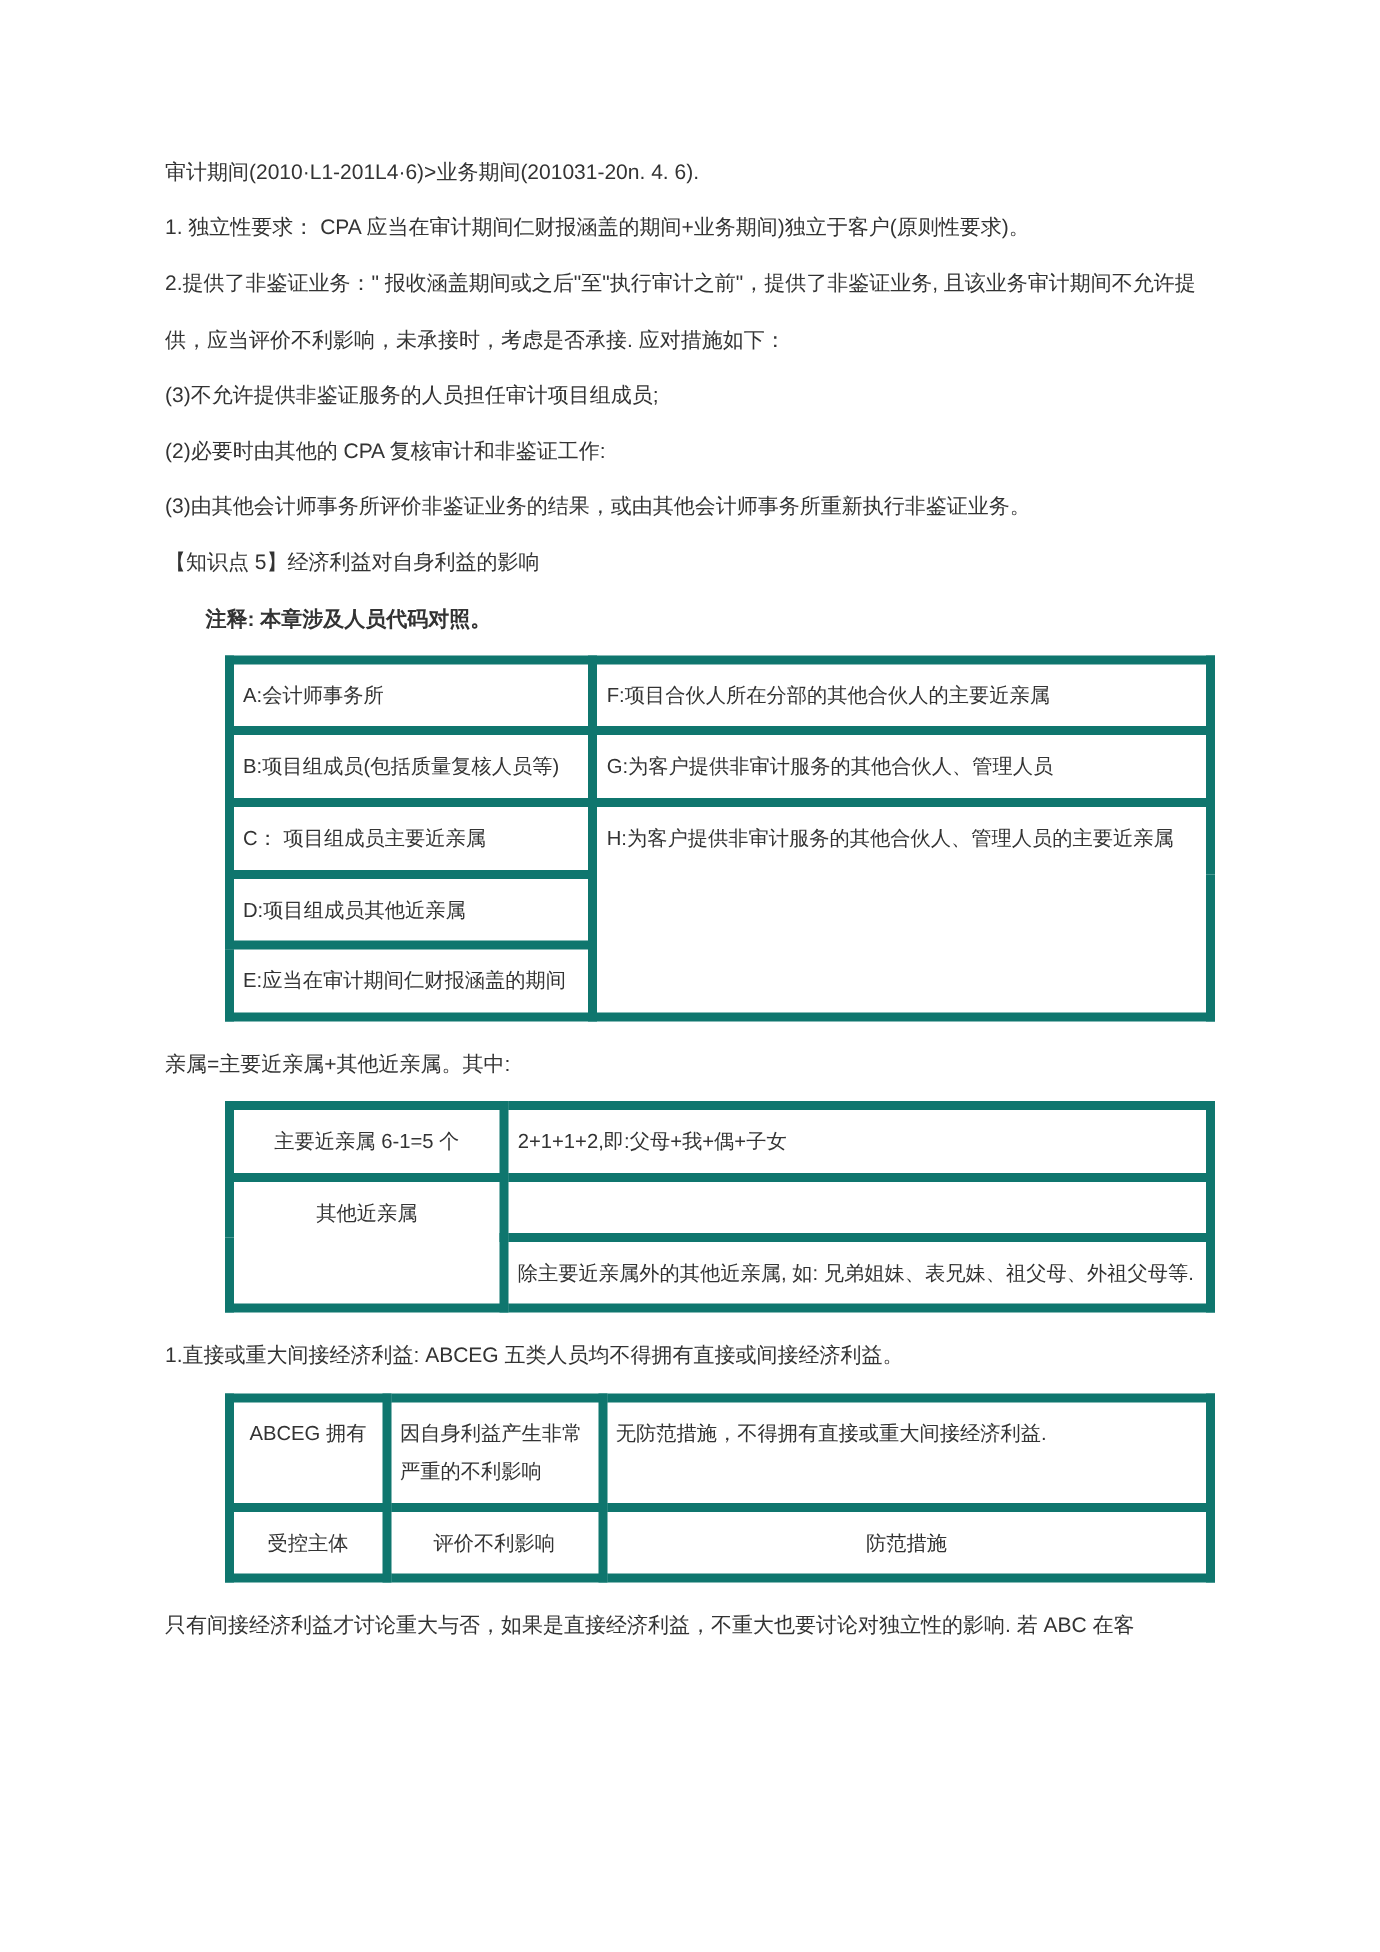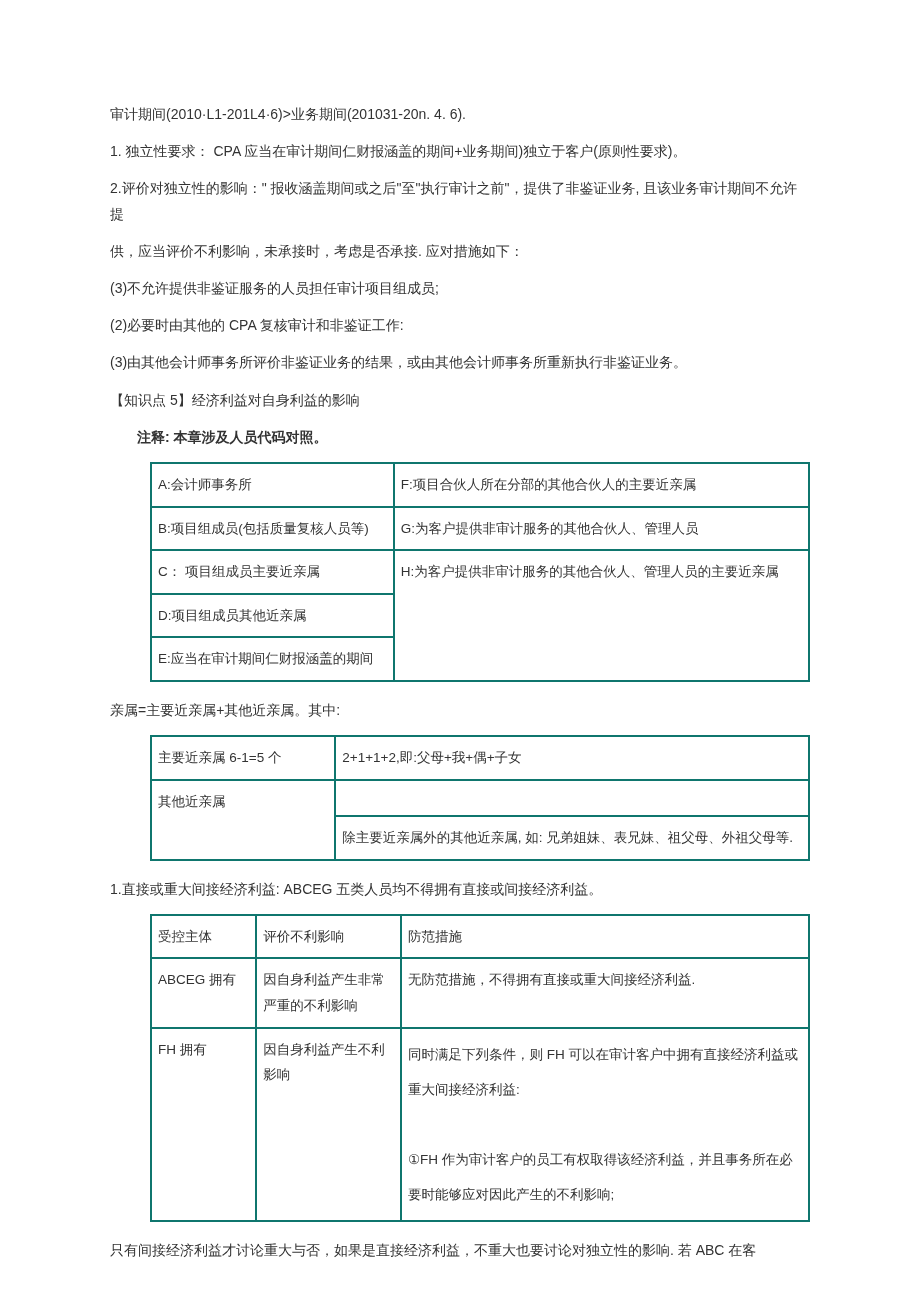--- a/index.html
+++ b/index.html
@@ -1,30 +1,30 @@
 <!DOCTYPE html>
 <html><head>
   <meta charset="utf-8">
   <style>
     body { font-family: "Microsoft YaHei", "SimSun", sans-serif; font-size: 14px; line-height: 1.8; color: #333; background: #fff; margin: 0; padding: 90px 110px; width: 700px; }
     p { margin: 12px 0; }
     .bold { font-weight: normal; }
     table { border-collapse: collapse; margin: 8px 0 16px 40px; width: calc(100% - 40px); }
-    td, th { border: 2px solid #0f766e; padding: 8px 6px; vertical-align: top; font-size: 13.5px; line-height: 1.9; }
+    td, th { border: 6px solid #0f766e; padding: 8px 6px; vertical-align: top; font-size: 13.5px; line-height: 1.9; }
     .note { margin-left: 27px; font-weight: bold; }
-    .center { text-align: left; }
+    .center { text-align: center; }
   </style>
 </head>
 <body>
 
 <p><span>审计期间(2010·L1-201L4·6)&gt;业务期间(201031-20n. 4. 6).</span></p>
 
 <p><span>1. </span><span class="bold">独立性要求：</span><span> CPA 应当在审计期间仁财报涵盖的期间+业务期间)独立于客户(原则性要求)。</span></p>
 
-<p><span>2.</span><span class="bold">评价对独立性的影响：</span><span>" 报收涵盖期间或之后"至"执行审计之前"，提供了非鉴证业务, 且该业务审计期间不允许提</span></p>
+<p><span>2.</span><span class="bold">提供了非鉴证业务：</span><span>" 报收涵盖期间或之后"至"执行审计之前"，提供了非鉴证业务, 且该业务审计期间不允许提</span></p>
 
 <p>供，应当评价不利影响，未承接时，考虑是否承接. 应对措施如下：</p>
 
 <p>(3)不允许提供非鉴证服务的人员担任审计项目组成员;</p>
 <p>(2)必要时由其他的 CPA 复核审计和非鉴证工作:</p>
 <p>(3)由其他会计师事务所评价非鉴证业务的结果，或由其他会计师事务所重新执行非鉴证业务。</p>
 
 <p class="bold">【知识点 5】经济利益对自身利益的影响</p>
 
 <p class="note">注释:  本章涉及人员代码对照。</p>
@@ -68,32 +68,25 @@
     <td>除主要近亲属外的其他近亲属, 如: 兄弟姐妹、表兄妹、祖父母、外祖父母等.</td>
   </tr>
 </tbody>
   </table>
 
 <p class="bold" style="margin-left:0">1.直接或重大间接经济利益:  ABCEG 五类人员均不得拥有直接或间接经济利益。</p>
 
 <table>
   <tbody>
       <tr>
-    <td class="center" style="width:16%">受控主体</td>
-    <td class="center" style="width:22%">评价不利影响</td>
-    <td class="center">防范措施</td>
-  </tr>
-  <tr>
     <td class="center">ABCEG 拥有</td>
     <td>因自身利益产生非常严重的不利影响</td>
     <td>无防范措施，不得拥有直接或重大间接经济利益.</td>
   </tr>
   <tr>
-    <td class="center" style="vertical-align:top">FH 拥有</td>
-    <td style="vertical-align:top">因自身利益产生不利影响</td>
-    <td style="white-space:pre-line; line-height:2.6">同时满足下列条件，则 FH 可以在审计客户中拥有直接经济利益或重大间接经济利益:
-
-①FH 作为审计客户的员工有权取得该经济利益，并且事务所在必要时能够应对因此产生的不利影响;</td>
+    <td class="center" style="width:16%">受控主体</td>
+    <td class="center" style="width:22%">评价不利影响</td>
+    <td class="center">防范措施</td>
   </tr>
 </tbody>
   </table>
 
 <p>只有间接经济利益才讨论重大与否，如果是直接经济利益，不重大也要讨论对独立性的影响. 若 ABC 在客</p>
 
 </body></html>

